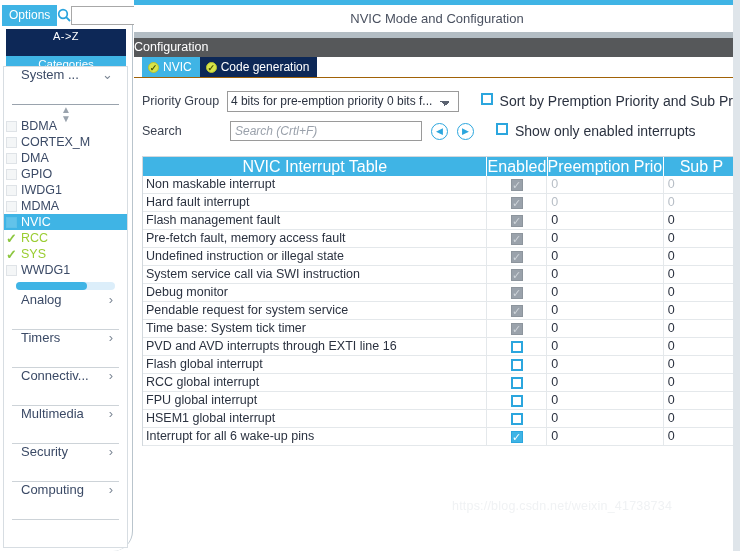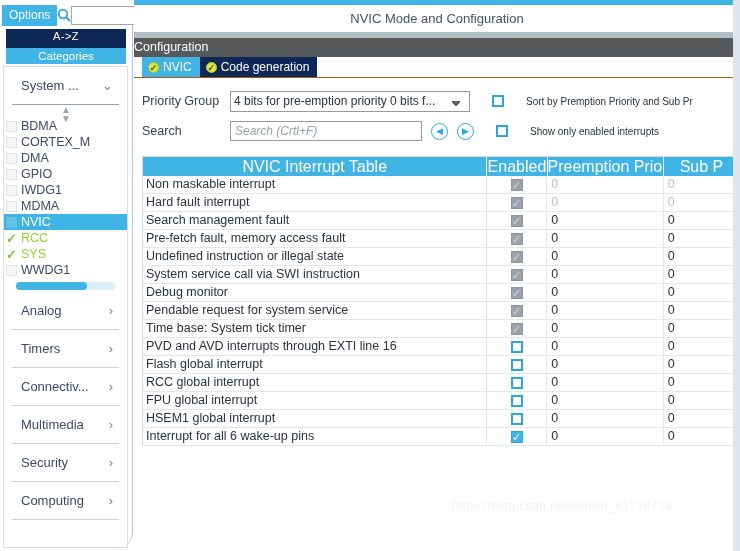--- a/index.html
+++ b/index.html
@@ -54,21 +54,21 @@
     height: 19px;
     border: 1px solid #a8a8a8;
     background: #fff;
     margin-right: 3px;
     font-size: 11px;
     padding: 0 3px;
     font-family: "Liberation Sans", sans-serif;
   }
   .az-bar {
     margin: 1px 6px 0 6px;
-    height: 19px;
+    height: 27px;
     background: #0d2857;
     color: #ffffff;
     font-size: 11px;
     text-align: center;
     line-height: 15px;
     letter-spacing: .5px;
     cursor: pointer;
   }
   .cat-bar {
     margin: 0 6px 0 6px;
@@ -87,21 +87,20 @@
     bottom: 3px;
     background: #ffffff;
     border: 1px solid #d7dde2;
   }
   .grp {
     position: relative;
     margin: 0 8px;
     border-bottom: 1px solid #cdd3d8;
     height: 38px;
     display: flex;
-    align-items: center;
     cursor: pointer;
   }
   .grp-label {
     flex: 1;
     color: #3b4a66;
     font-size: 13px;
     padding-left: 9px;
     white-space: nowrap;
     overflow: hidden;
   }
@@ -294,24 +293,24 @@
     font-size: 9px;
     line-height: 14px;
     text-align: center;
     margin-left: 9px;
     cursor: pointer;
     background: #ffffff;
     flex: none;
   }
   .chk-opt {
     display: flex;
-    align-items: center;
-    gap: 22px;
+    align-items: flex-start;
+    gap: 7px;
     margin-left: 22px;
-    font-size: 10px;
+    font-size: 14px;
     color: #2b3240;
     cursor: pointer;
     white-space: nowrap;
   }
   .sqbox {
     width: 12px; height: 12px;
     border: 2px solid #2ba6de;
     background: #ffffff;
     flex: none;
     display: inline-block;
@@ -574,21 +573,21 @@
             </div>
             <div class="trow dim">
               <div class="c-name">Hard fault interrupt</div>
               <div class="c-en">
                 <span class="cb locked">✓</span>
               </div>
               <div class="c-pre">0</div>
               <div class="c-sub">0</div>
             </div>
             <div class="trow">
-              <div class="c-name">Search management fault</div>
+              <div class="c-name">Flash management fault</div>
               <div class="c-en">
                 <span class="cb locked">✓</span>
               </div>
               <div class="c-pre">0</div>
               <div class="c-sub">0</div>
             </div>
             <div class="trow">
               <div class="c-name">Pre-fetch fault, memory access fault</div>
               <div class="c-en">
                 <span class="cb locked">✓</span>

